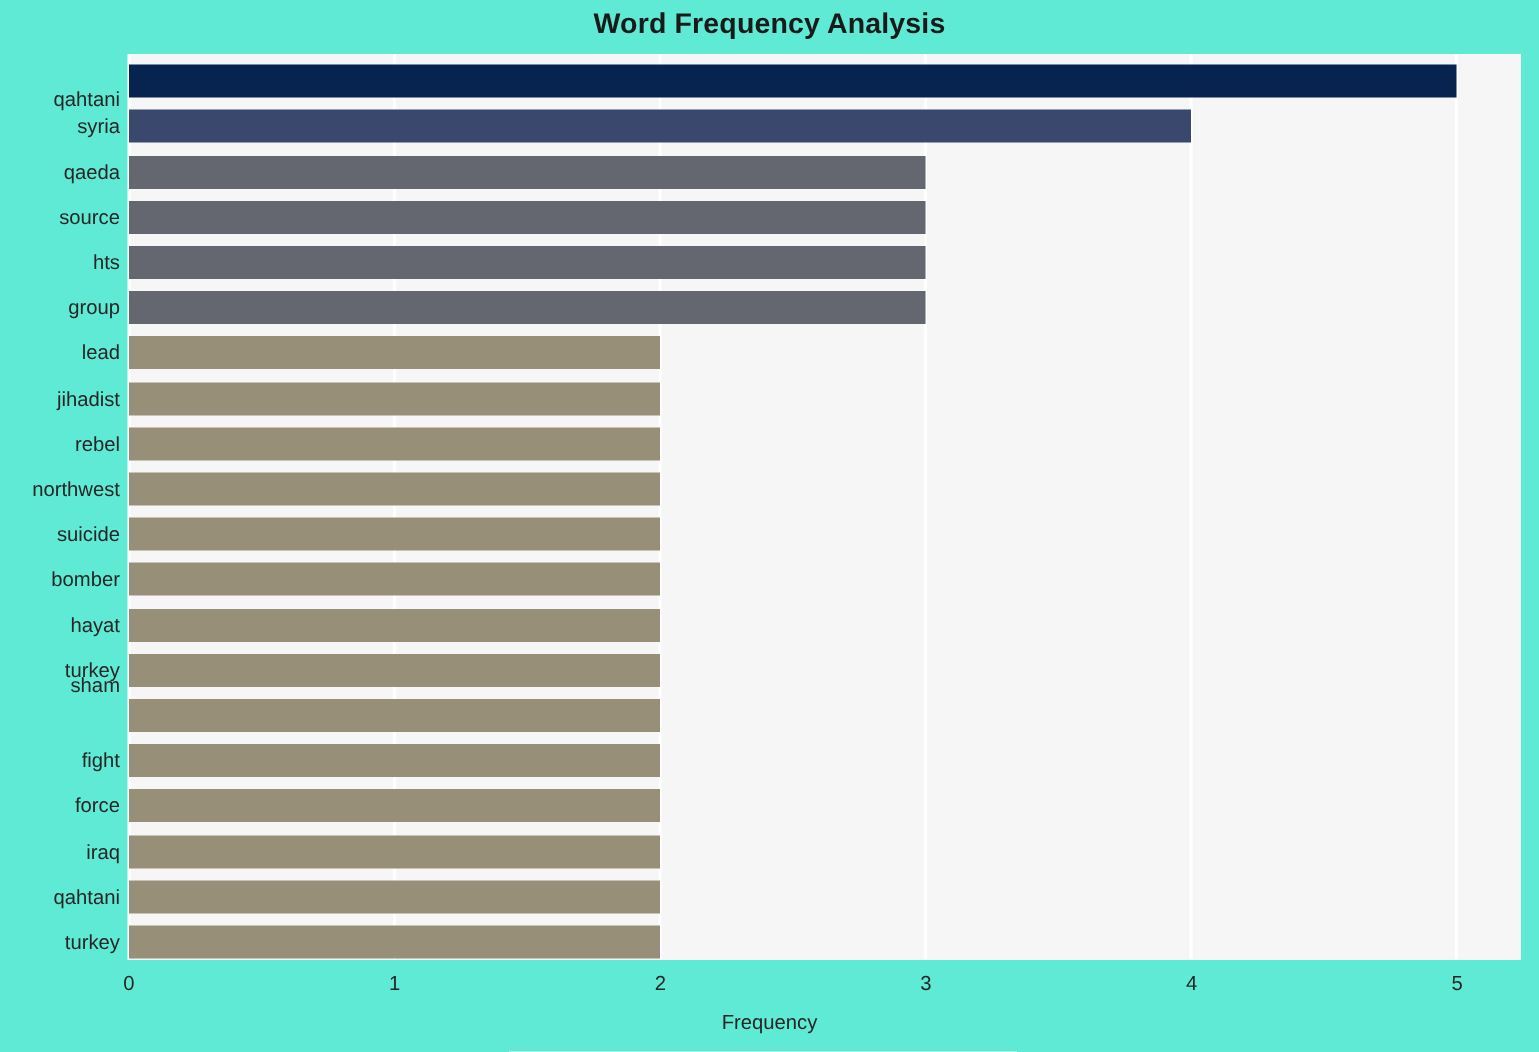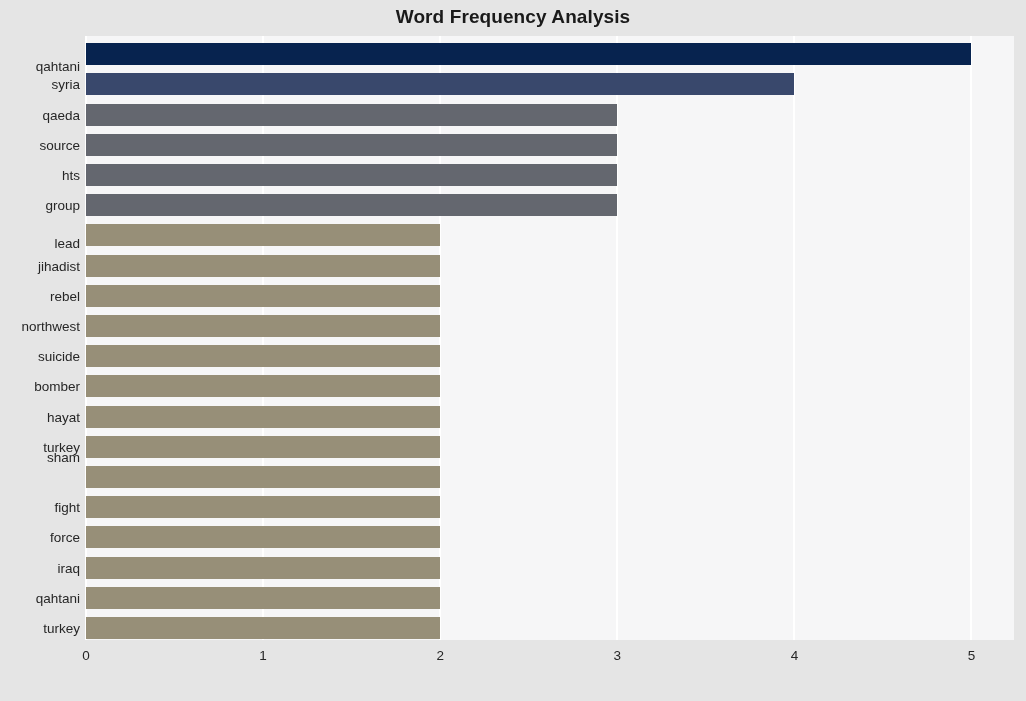--- a/index.html
+++ b/index.html
@@ -12,21 +12,21 @@
     height: 701px;
     font-family: "Liberation Sans", sans-serif;
     color: #262626;
     overflow: hidden;
   }
 
   #chart-root {
     position: relative;
     width: 1026px;
     height: 701px;
-    background: #e5e5e5;
+    background: #5eead4;
   }
 
   
   #chart-title {
     position: absolute;
     top: 6px;
     left: 0;
     width: 1026px;
     text-align: center;
     font-size: 19px;
@@ -199,21 +199,21 @@
       </div>
   </div>
 
   <div id="ylabels-layer">
       <div class="ytick-label" style="top: 30px;">qahtani</div>
       <div class="ytick-label" style="top: 48.3px;">syria</div>
       <div class="ytick-label" style="top: 78.5px;">qaeda</div>
       <div class="ytick-label" style="top: 108.7px;">source</div>
       <div class="ytick-label" style="top: 138.9px;">hts</div>
       <div class="ytick-label" style="top: 169.1px;">group</div>
-      <div class="ytick-label" style="top: 199.3px; margin-top: 8px;">lead</div>
+      <div class="ytick-label" style="top: 199.3px;">lead</div>
       <div class="ytick-label" style="top: 229.5px;">jihadist</div>
       <div class="ytick-label" style="top: 259.7px;">rebel</div>
       <div class="ytick-label" style="top: 289.9px;">northwest</div>
       <div class="ytick-label" style="top: 320.1px;">suicide</div>
       <div class="ytick-label" style="top: 350.3px;">bomber</div>
       <div class="ytick-label" style="top: 380.5px;">hayat</div>
       <div class="ytick-label" style="top: 410.7px;">turkey</div>
       <div class="ytick-label" style="top: 421px;">sham</div>
       <div class="ytick-label" style="top: 471.1px;">fight</div>
       <div class="ytick-label" style="top: 501.3px;">force</div>
@@ -223,14 +223,15 @@
     </div>
   <div id="xlabels-layer">
       <div class="xtick-label" style="left: 0px;">0</div>
       <div class="xtick-label" style="left: 177.099px;">1</div>
       <div class="xtick-label" style="left: 354.198px;">2</div>
       <div class="xtick-label" style="left: 531.298px;">3</div>
       <div class="xtick-label" style="left: 708.397px;">4</div>
       <div class="xtick-label" style="left: 885.496px;">5</div>
     </div>
 
+  <div id="xaxis-title">Frequency</div>
 
 </div>
 
 </body></html>

